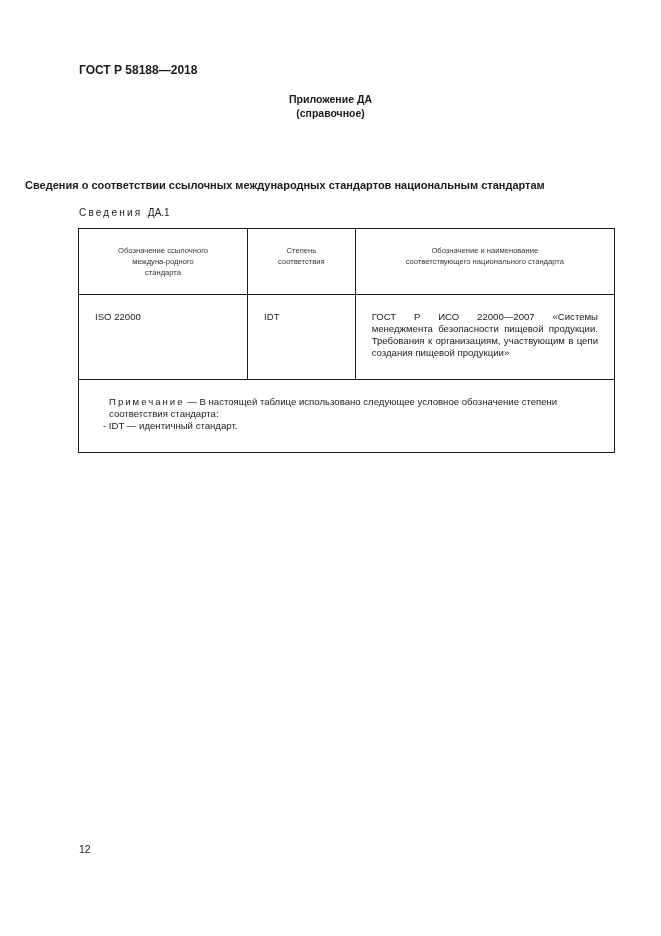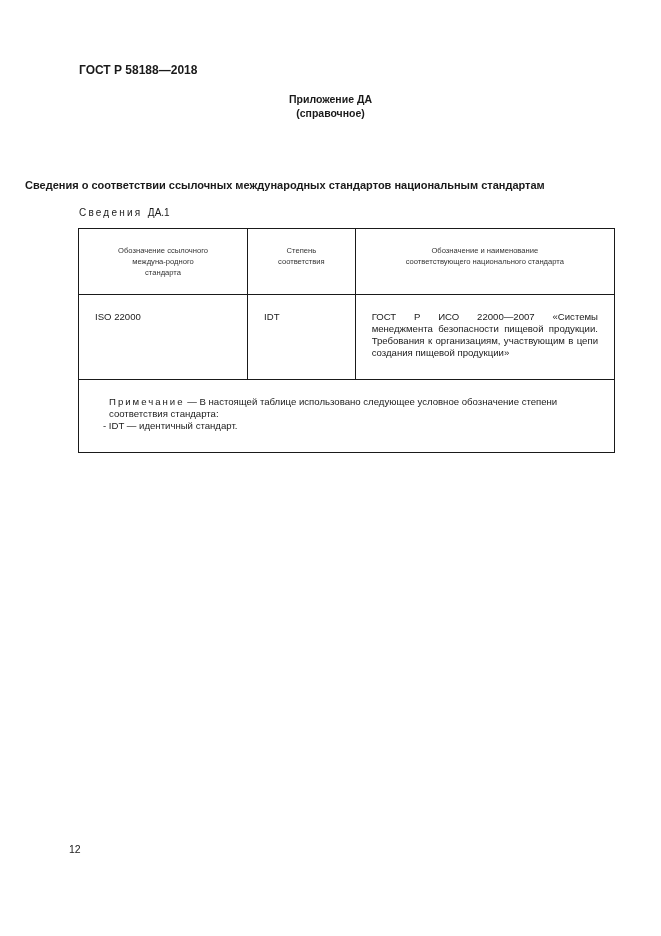--- a/index.html
+++ b/index.html
@@ -14,21 +14,21 @@
   .table-caption .spaced { letter-spacing: 2.2px; }
   table.main { position: absolute; left: 78px; top: 228px; width: 537px; border-collapse: collapse; font-size: 9.6px; }
   table.main td { border: 1.3px solid #1a1a1a; vertical-align: top; padding: 16px; }
   .hdr td { height: 33px; text-align: center; vertical-align: middle; font-size: 7.6px; line-height: 11px; color: #333; }
   .row td { height: 52px; padding: 4px 5px 2px 6px; line-height: 12px; }
   .row .c2 { text-align: left; }
   .row .c3 { text-align: justify; }
   .note td { height: 40px; padding: 3px 6px 3px 6px; line-height: 12px; font-size: 9.6px; }
   .note .indent { padding-left: 14px; }
   .spaced-note { letter-spacing: 2px; margin-top: 40px; }
-  .page-num { left: 69px; top: 843px; font-size: 10.5px; }
+  .page-num { left: 79px; top: 843px; font-size: 10.5px; }
 </style>
 </head>
 <body>
 
 <div class="abs doc-id">ГОСТ Р 58188—2018</div>
 
 <div class="abs appendix">
   <div>Приложение ДА</div>
   <div class="sub">(справочное)</div>
 </div>

